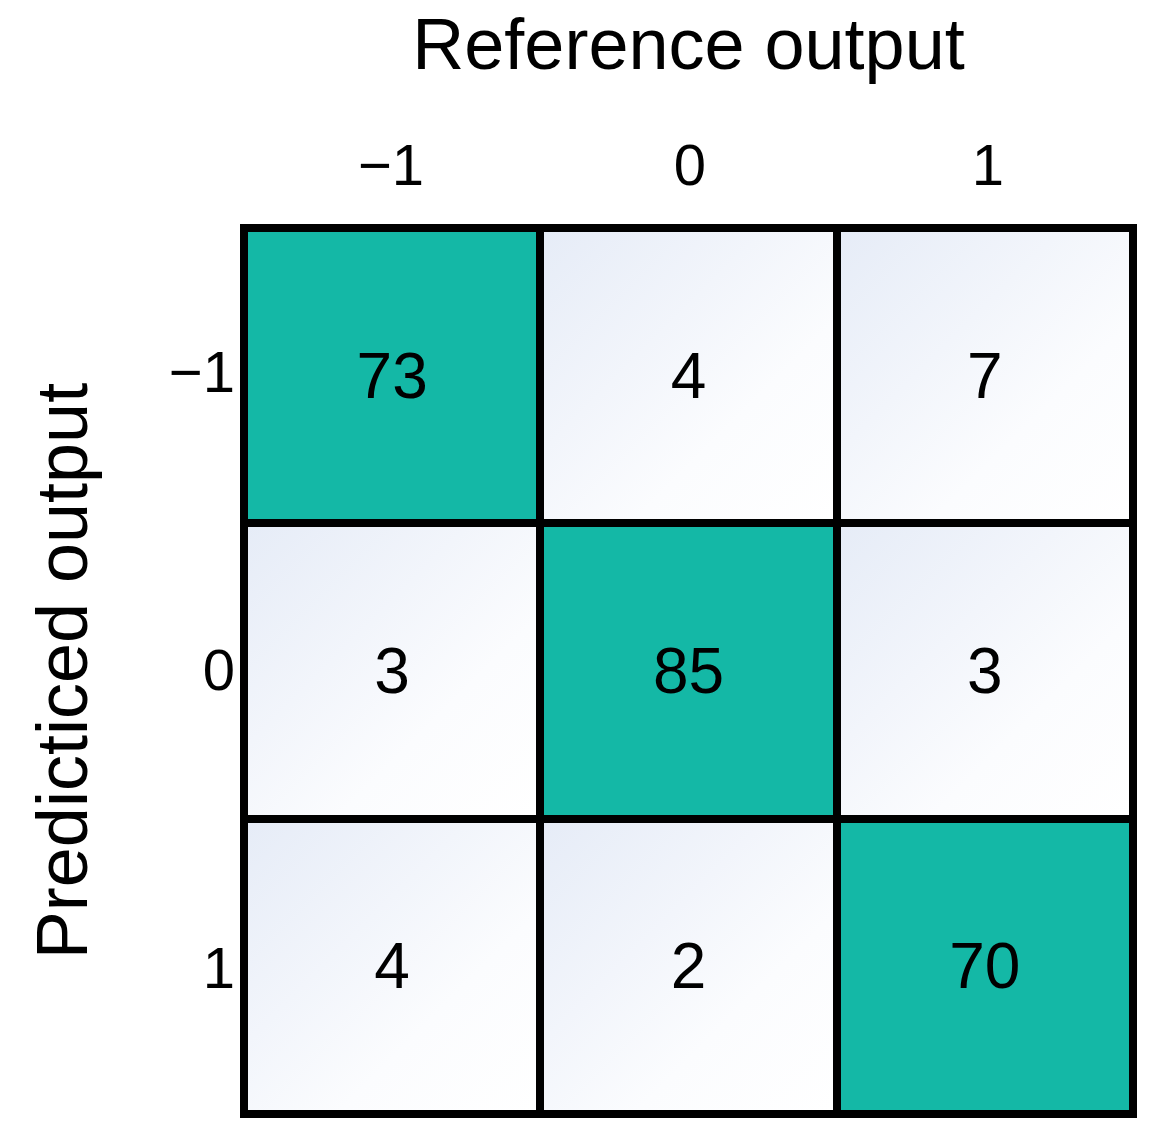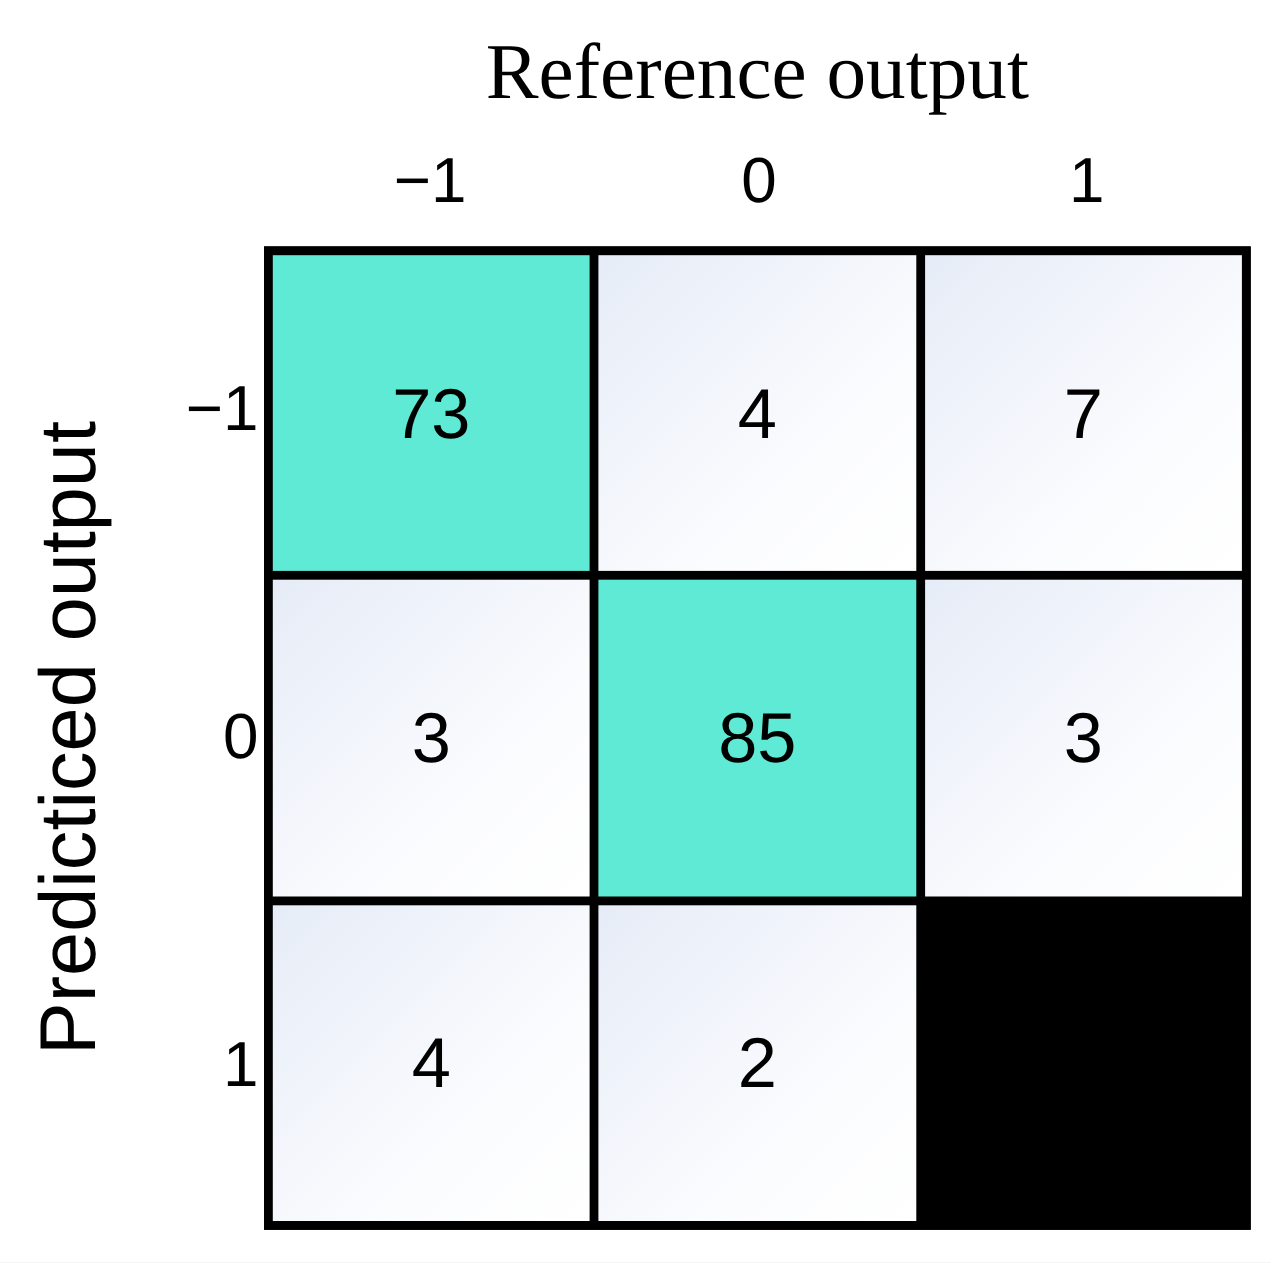--- a/index.html
+++ b/index.html
@@ -15,28 +15,27 @@
     overflow: hidden;
     font-family: "Liberation Sans", sans-serif;
     color: #000000;
     -webkit-font-smoothing: antialiased;
   }
 
   
   #chart-title {
     position: absolute;
     left: 240px;
-    top: 29px;
+    top: 8px;
     width: 897px;
     text-align: center;
     font-size: 72px;
     line-height: 1;
     font-weight: 400;
     white-space: nowrap;
-    font-family: Liberation Serif, serif;
   }
 
   
   .col-label {
     position: absolute;
     top: 136px;
     width: 120px;
     text-align: center;
     font-size: 58px;
     line-height: 1;
@@ -99,21 +98,21 @@
     display: flex;
     align-items: center;
     justify-content: center;
     font-size: 64px;
     line-height: 1;
     font-weight: 400;
     color: #000000;
     overflow: hidden;
   }
   .matrix-cell.diag {
-    background: #5eead4;
+    background: #14b8a6;
   }
   .matrix-cell.offdiag {
     background: linear-gradient(135deg, #e6ecf7 0%, #f2f5fb 38%, #fbfcfe 66%, #ffffff 100%);
   }
   .cell-value { pointer-events: none; }
 </style>
 </head>
 <body>
 
 <div id="chart-title">Reference output</div>
@@ -149,14 +148,17 @@
   <div class="matrix-cell offdiag">
     <span class="cell-value">3</span>
   </div>
 
   <div class="matrix-cell offdiag">
     <span class="cell-value">4</span>
   </div>
   <div class="matrix-cell offdiag">
     <span class="cell-value">2</span>
   </div>
+  <div class="matrix-cell diag">
+    <span class="cell-value">70</span>
+  </div>
 
 </div>
 
 </body></html>

